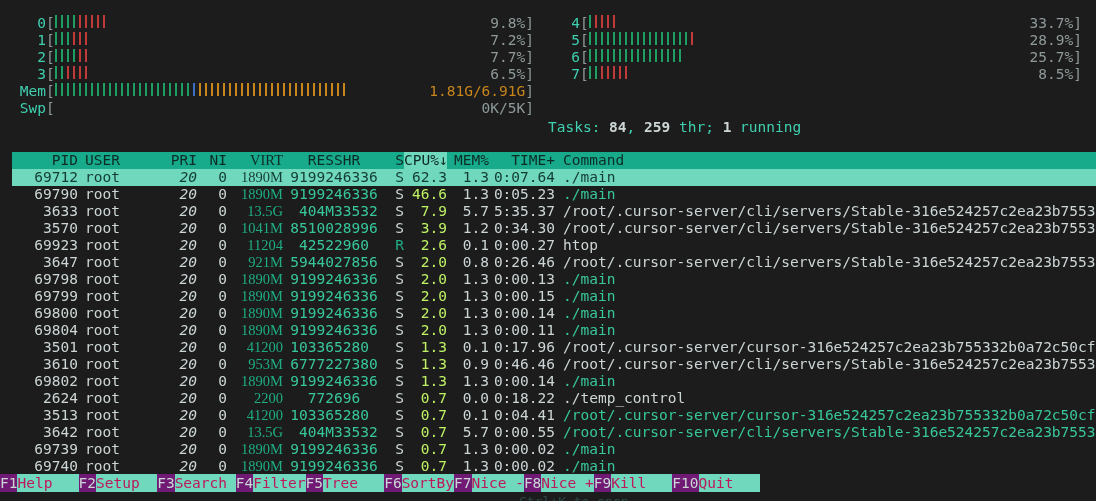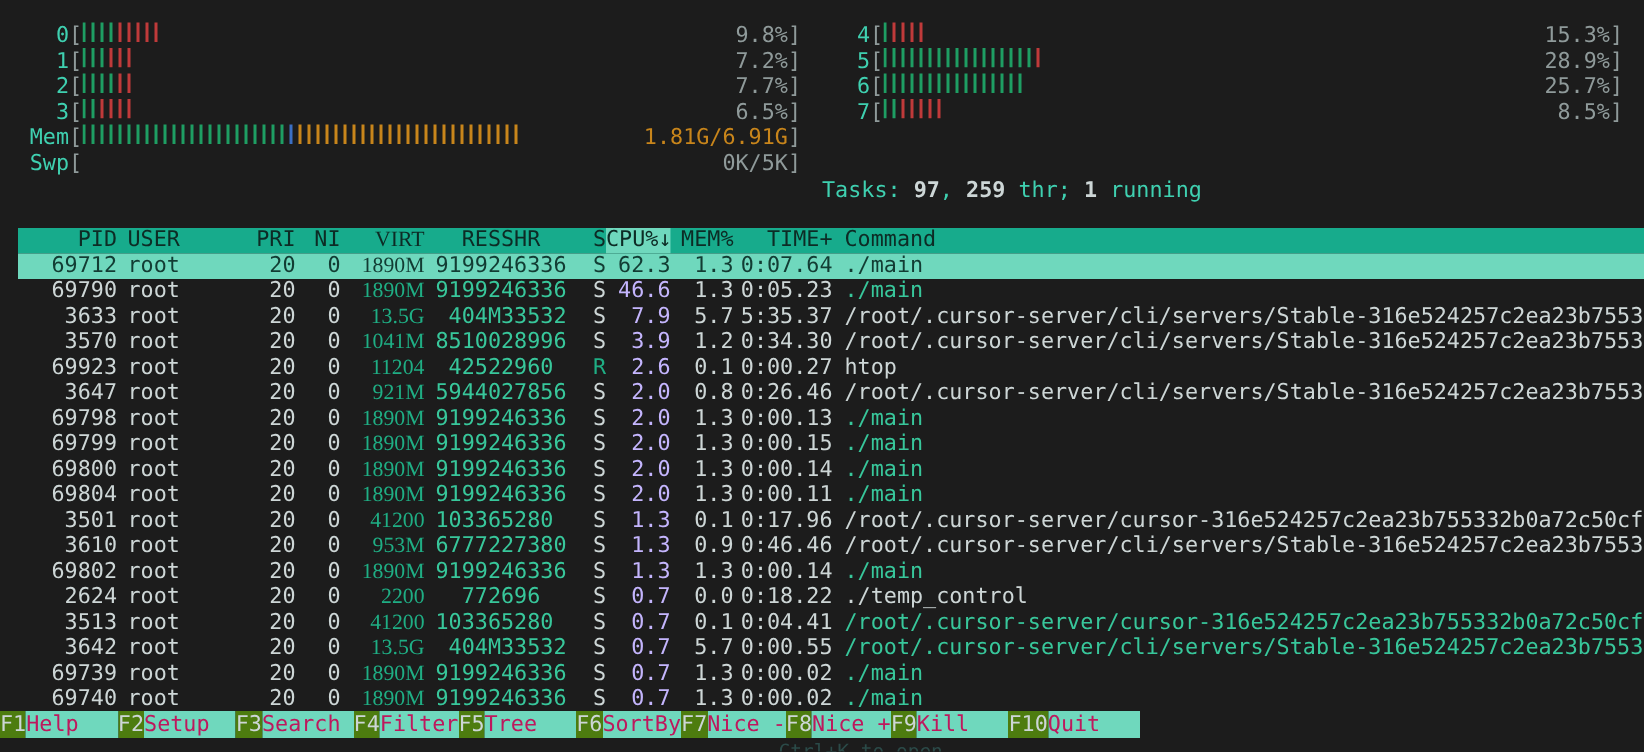--- a/index.html
+++ b/index.html
@@ -118,28 +118,28 @@
     white-space: pre;
     overflow: hidden;
     background: transparent;
   }
   .row.selected {
     background: #6fd8bd;
   }
   
   .c-pid   { color: #cdd6d6; }
   .c-user  { color: #cdd6d6; }
-  .c-pri   { color: #cdd6d6; }
+  .c-pri   { color: #cdd6d6; font-style: italic; }
   .c-ni    { color: #cdd6d6; }
   .c-virt  { color: #1fae84; }
   .c-res   { color: #38c79b; }
   .c-shr   { color: #38c79b; }
   .c-state { color: #cdd6d6; }
   .c-state.running { color: #1fae84; }
-  .c-cpu   { color: #c4b5fd; }
+  .c-cpu   { color: #bef264; }
   .c-mem   { color: #cdd6d6; }
   .c-time  { color: #cdd6d6; }
   .c-cmd   { color: #cdd6d6; }
   .c-cmd.green { color: #38c79b; }
 
   .row.selected .c-pid,
   .row.selected .c-user,
   .row.selected .c-pri,
   .row.selected .c-ni,
   .row.selected .c-virt,
@@ -172,21 +172,21 @@
     left: 0;
     top: 474px;
     width: 1096px;
     height: 18px;
     display: flex;
     white-space: pre;
     font-size: 14.5px;
     line-height: 18px;
   }
   .fnkey {
-    background: #4d7c0f;
+    background: #701a75;
     color: #cdd6d6;
     padding: 0;
   }
   .fnlab {
     background: #6fd8bd;
     color: #be185d;
   }
   .fnspacer { flex: 1 1 auto; background: #1c1c1c; }
 
   .bottom-ghost {
@@ -219,30 +219,30 @@
         <span class="meter-val mem">1.81G/6.91G</span><span class="bracket">]</span>
       </div>
       <div class="meter-row">
         <span class="meter-label mm-label">Swp</span><span class="bracket">[</span>
         <span class="meter-bar"><span class="bars" id="swp-bars"></span></span>
         <span class="meter-val">0K/5K</span><span class="bracket">]</span>
       </div>
     </div>
     <div class="meter-col col-right">
       <div id="cpus-right">
-          <div class="meter-row"><span class="meter-label cpu-label">4</span><span class="bracket">[</span><span class="meter-bar"><span class="bars"><i class="c-green"></i><i class="c-red"></i><i class="c-red"></i><i class="c-red"></i><i class="c-red"></i></span></span><span class="meter-val">15.3%</span><span class="bracket">]</span></div>
+          <div class="meter-row"><span class="meter-label cpu-label">4</span><span class="bracket">[</span><span class="meter-bar"><span class="bars"><i class="c-green"></i><i class="c-red"></i><i class="c-red"></i><i class="c-red"></i><i class="c-red"></i></span></span><span class="meter-val">33.7%</span><span class="bracket">]</span></div>
           <div class="meter-row"><span class="meter-label cpu-label">5</span><span class="bracket">[</span><span class="meter-bar"><span class="bars"><i class="c-green"></i><i class="c-green"></i><i class="c-green"></i><i class="c-green"></i><i class="c-green"></i><i class="c-green"></i><i class="c-green"></i><i class="c-green"></i><i class="c-green"></i><i class="c-green"></i><i class="c-green"></i><i class="c-green"></i><i class="c-green"></i><i class="c-green"></i><i class="c-green"></i><i class="c-green"></i><i class="c-green"></i><i class="c-red"></i></span></span><span class="meter-val">28.9%</span><span class="bracket">]</span></div>
           <div class="meter-row"><span class="meter-label cpu-label">6</span><span class="bracket">[</span><span class="meter-bar"><span class="bars"><i class="c-green"></i><i class="c-green"></i><i class="c-green"></i><i class="c-green"></i><i class="c-green"></i><i class="c-green"></i><i class="c-green"></i><i class="c-green"></i><i class="c-green"></i><i class="c-green"></i><i class="c-green"></i><i class="c-green"></i><i class="c-green"></i><i class="c-green"></i><i class="c-green"></i><i class="c-green"></i></span></span><span class="meter-val">25.7%</span><span class="bracket">]</span></div>
           <div class="meter-row"><span class="meter-label cpu-label">7</span><span class="bracket">[</span><span class="meter-bar"><span class="bars"><i class="c-green"></i><i class="c-green"></i><i class="c-red"></i><i class="c-red"></i><i class="c-red"></i><i class="c-red"></i><i class="c-red"></i></span></span><span class="meter-val">8.5%</span><span class="bracket">]</span></div>
         </div>
     </div>
   </div>
 
   <div class="stats">
-    <div class="line"><span>Tasks: </span><b>97</b><span>, </span><b>259</b><span> thr; </span><b>1</b><span> running</span></div>
+    <div class="line"><span>Tasks: </span><b>84</b><span>, </span><b>259</b><span> thr; </span><b>1</b><span> running</span></div>
     <div class="line"><span>Load average: </span><b>0.76</b> <span>0.74</span> <span>1.01</span></div>
   </div>
 
   <div class="table">
     <div class="thead" id="table-header"><span class="f w-pid">PID</span><span class="f w-user">USER</span><span class="f w-pri">PRI</span><span class="f w-ni">NI</span><span class="f w-virt">VIRT</span><span class="f w-res">RES</span><span class="f w-shr">SHR</span><span class="f w-state">S</span><span class="f w-cpu sortcol">CPU%↓</span><span class="f w-mem">MEM%</span><span class="f w-time">TIME+</span><span class="f w-cmd">Command</span></div>
     <div id="table-body">
         <div class="row selected"><span class="f w-pid c-pid">69712</span><span class="f w-user c-user">root</span><span class="f w-pri c-pri">20</span><span class="f w-ni c-ni">0</span><span class="f w-virt c-virt">1890M</span><span class="f w-res c-res">91992</span><span class="f w-shr c-shr">46336</span><span class="f w-state c-state">S</span><span class="f w-cpu c-cpu">62.3</span><span class="f w-mem c-mem">1.3</span><span class="f w-time c-time">0:07.64</span><span class="f w-cmd c-cmd green">./main</span></div>
         <div class="row"><span class="f w-pid c-pid">69790</span><span class="f w-user c-user">root</span><span class="f w-pri c-pri">20</span><span class="f w-ni c-ni">0</span><span class="f w-virt c-virt">1890M</span><span class="f w-res c-res">91992</span><span class="f w-shr c-shr">46336</span><span class="f w-state c-state">S</span><span class="f w-cpu c-cpu">46.6</span><span class="f w-mem c-mem">1.3</span><span class="f w-time c-time">0:05.23</span><span class="f w-cmd c-cmd green">./main</span></div>
         <div class="row"><span class="f w-pid c-pid">3633</span><span class="f w-user c-user">root</span><span class="f w-pri c-pri">20</span><span class="f w-ni c-ni">0</span><span class="f w-virt c-virt">13.5G</span><span class="f w-res c-res">404M</span><span class="f w-shr c-shr">33532</span><span class="f w-state c-state">S</span><span class="f w-cpu c-cpu">7.9</span><span class="f w-mem c-mem">5.7</span><span class="f w-time c-time">5:35.37</span><span class="f w-cmd c-cmd">/root/.cursor-server/cli/servers/Stable-316e524257c2ea23b755332b0a72c50cf23e1b00/server/n</span></div>
         <div class="row"><span class="f w-pid c-pid">3570</span><span class="f w-user c-user">root</span><span class="f w-pri c-pri">20</span><span class="f w-ni c-ni">0</span><span class="f w-virt c-virt">1041M</span><span class="f w-res c-res">85100</span><span class="f w-shr c-shr">28996</span><span class="f w-state c-state">S</span><span class="f w-cpu c-cpu">3.9</span><span class="f w-mem c-mem">1.2</span><span class="f w-time c-time">0:34.30</span><span class="f w-cmd c-cmd">/root/.cursor-server/cli/servers/Stable-316e524257c2ea23b755332b0a72c50cf23e1b00/server/n</span></div>

